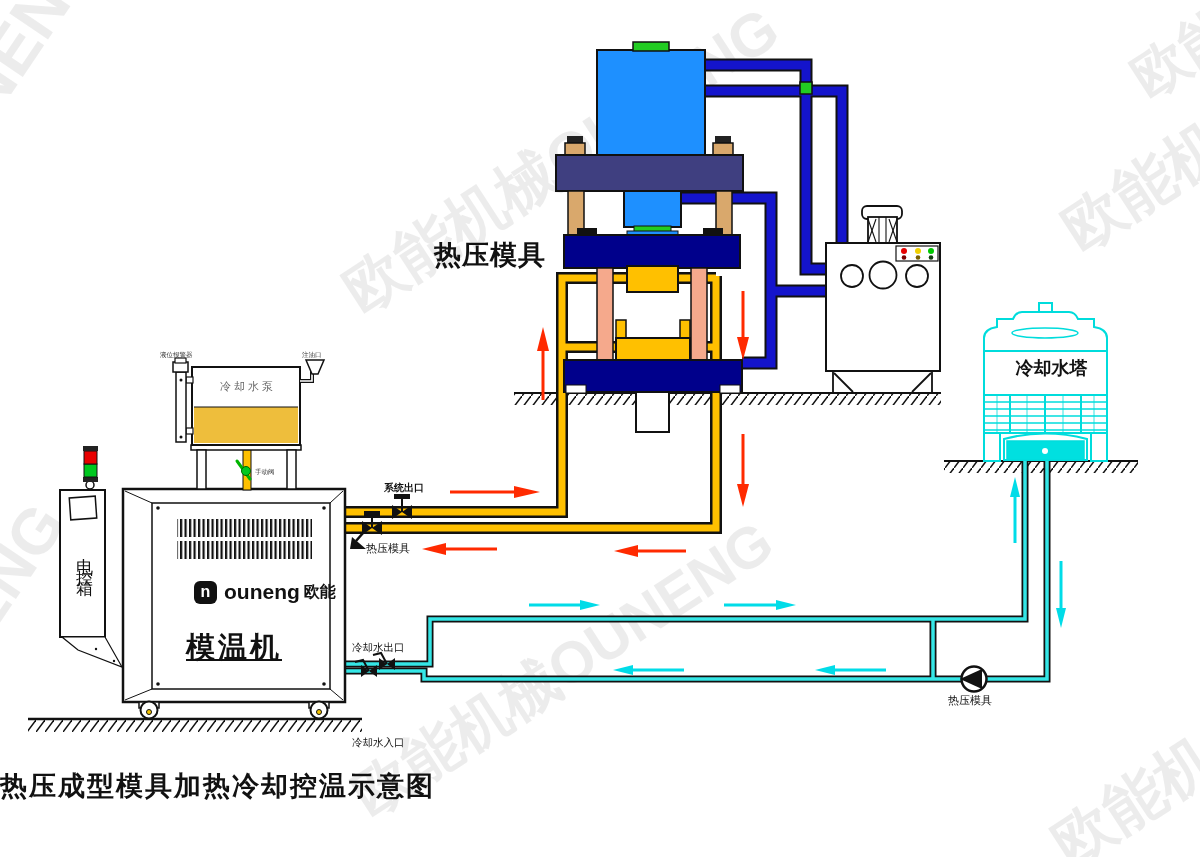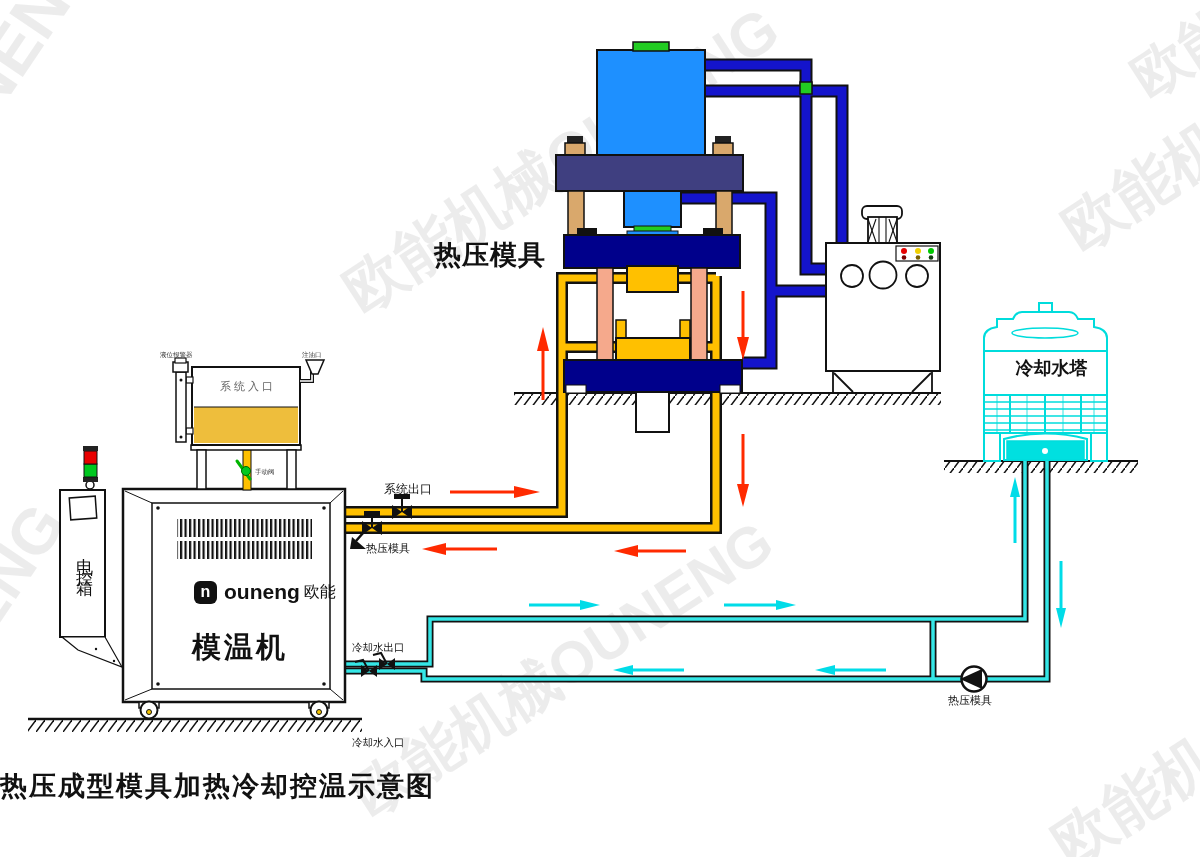--- a/index.html
+++ b/index.html
@@ -293,34 +293,34 @@
     <line x1="1061" y1="561" x2="1061" y2="608" stroke-width="3"></line>
       <polygon points="1056,608 1061,628 1066,608" stroke="none"></polygon>
   </g>
 </svg>
 
 <div class="scene labels">
   <div class="lbl b" style="left:434px;top:237px;font-size:27px;letter-spacing:1px;">热压模具</div>
 
   <div class="lbl b" style="left:984px;top:356px;width:135px;text-align:center;font-size:18px;">冷却水塔</div>
 
-  <div class="lbl" style="left:220px;top:379px;font-size:11px;color:#666;letter-spacing:3px;">系统入口</div>
+  <div class="lbl" style="left:220px;top:379px;font-size:11px;color:#666;letter-spacing:3px;">冷却水泵</div>
   <div class="lbl" style="left:160px;top:351px;font-size:6.5px;color:#333;">液位报警器</div>
   <div class="lbl" style="left:302px;top:351px;font-size:6.5px;color:#333;">注油口</div>
   <div class="lbl" style="left:255px;top:468px;font-size:6.5px;color:#333;">手动阀</div>
 
   <div class="lbl vlabel" style="left:73px;top:545px;font-size:17px;">电控箱</div>
 
   <div class="brandrow" style="left:194px;top:580px;">
     <div class="brandicon">n</div>
     <span class="b" style="font-size:21px;">ouneng</span>
-    <span style="font-size:16px;margin-left:-3px;">欧能</span>
+    <span style="font-size:16px;margin-left:-3px;font-weight:bold;">欧能</span>
   </div>
-  <div class="lbl b" style="left:192px;top:628px;font-size:29px;letter-spacing:3px;">模温机</div>
-
-  <div class="lbl" style="left:384px;top:481px;font-size:12px;">系统出口</div>
+  <div class="lbl b" style="left:186px;top:628px;font-size:29px;letter-spacing:3px;text-decoration:underline;">模温机</div>
+
+  <div class="lbl" style="left:384px;top:481px;font-size:10px;font-weight:bold;">系统出口</div>
   <div class="lbl" style="left:366px;top:541px;font-size:11px;">热压模具</div>
   <div class="lbl" style="left:352px;top:641px;font-size:10.5px;">冷却水出口</div>
   <div class="lbl" style="left:352px;top:688px;font-size:10.5px;margin-top:48px;">冷却水入口</div>
   <div class="lbl" style="left:948px;top:693px;font-size:11px;">热压模具</div>
 
   <div class="title">热压成型模具加热冷却控温示意图</div>
 </div>
 
 </body></html>

